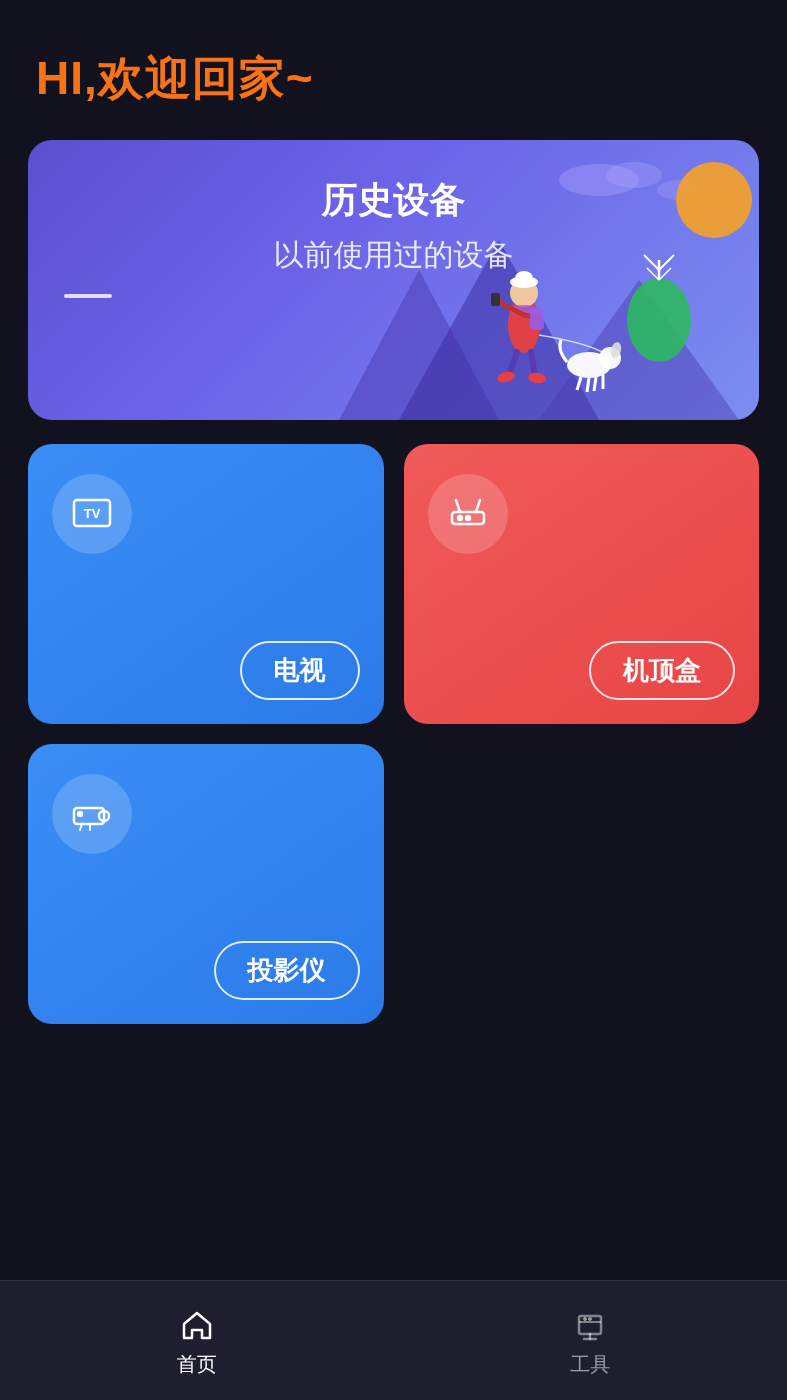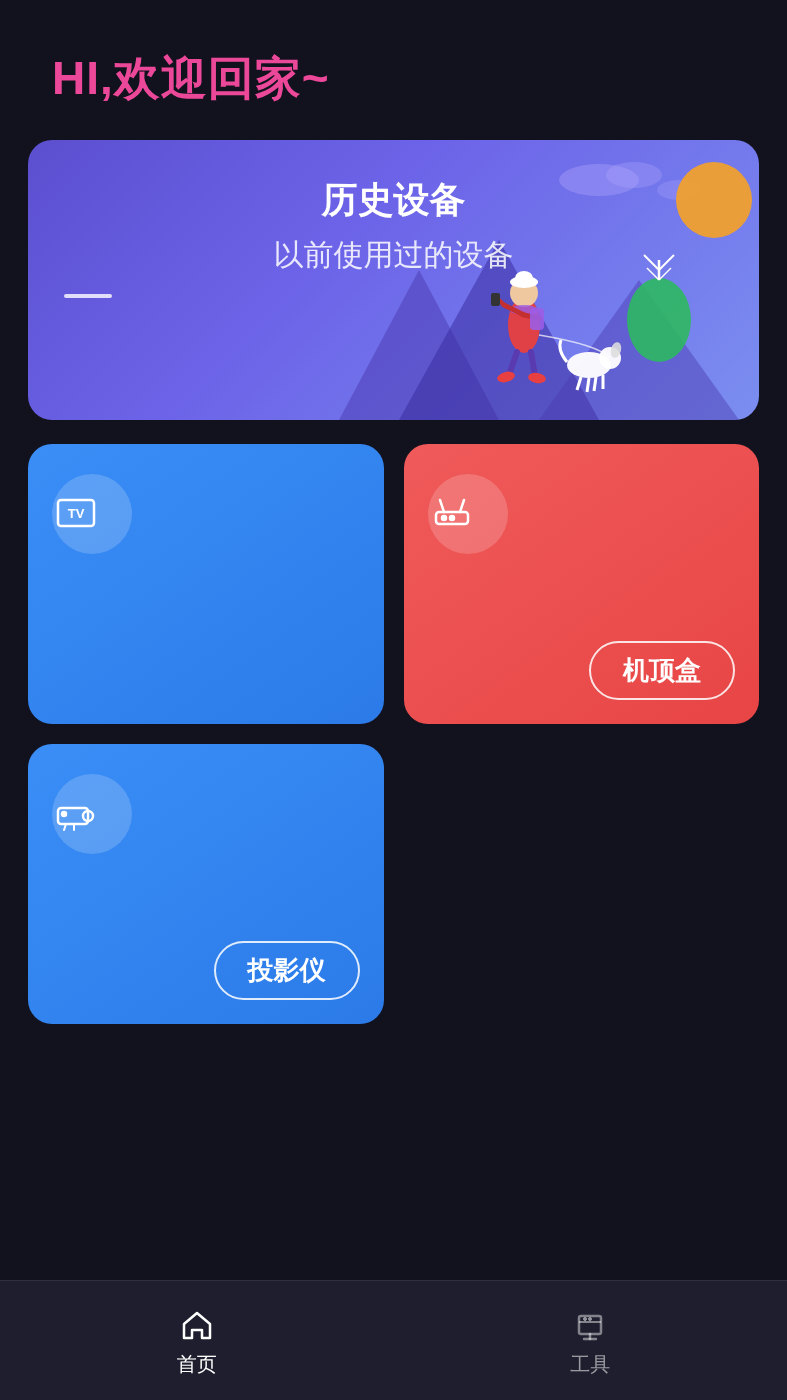--- a/index.html
+++ b/index.html
@@ -18,23 +18,22 @@
       flex-direction: column;
       position: relative;
     }
     
     .header {
       padding: 48px 36px 20px 36px;
     }
     .header-title {
       font-size: 46px;
       font-weight: bold;
-      color: #ec4899;
+      color: #f97316;
       letter-spacing: 1px;
-      margin-left: 16px;
     }
     
     .main-content {
       flex: 1;
       padding: 10px 28px 20px 28px;
       overflow: hidden;
     }
     
     .history-banner {
       width: 100%;
@@ -102,20 +101,21 @@
     .device-card.projector {
       background: linear-gradient(145deg, #3a8ef6 0%, #2b7ae8 100%);
     }
     .device-icon-circle {
       width: 80px;
       height: 80px;
       border-radius: 50%;
       background: rgba(255,255,255,0.18);
       display: flex;
       align-items: center;
+      justify-content: center;
       text-decoration: underline;
     }
     .device-icon-circle svg {
       width: 48px;
       height: 48px;
       fill: none;
       stroke: #fff;
       stroke-width: 2.5;
       stroke-linecap: round;
       stroke-linejoin: round;
@@ -279,20 +279,21 @@
     <div class="device-grid">
 
 
       <div class="device-card tv">
         <div class="device-icon-circle">
           <svg viewBox="0 0 48 48" xmlns="http://www.w3.org/2000/svg">
             <rect x="6" y="10" width="36" height="26" rx="3" stroke="white" stroke-width="2.5" fill="none"></rect>
             <text x="24" y="28" text-anchor="middle" fill="white" font-size="13" font-weight="bold" font-family="Arial,sans-serif" stroke="none">TV</text>
           </svg>
         </div>
+        <div class="device-label-btn">电视</div>
       </div>
 
       <div class="device-card settopbox">
         <div class="device-icon-circle">
           <svg viewBox="0 0 48 48" xmlns="http://www.w3.org/2000/svg">
 
             <rect x="8" y="22" width="32" height="12" rx="3" stroke="white" stroke-width="2.5" fill="none"></rect>
 
             <line x1="16" y1="22" x2="12" y2="10" stroke="white" stroke-width="2.5" stroke-linecap="round"></line>
             <line x1="32" y1="22" x2="36" y2="10" stroke="white" stroke-width="2.5" stroke-linecap="round"></line>

